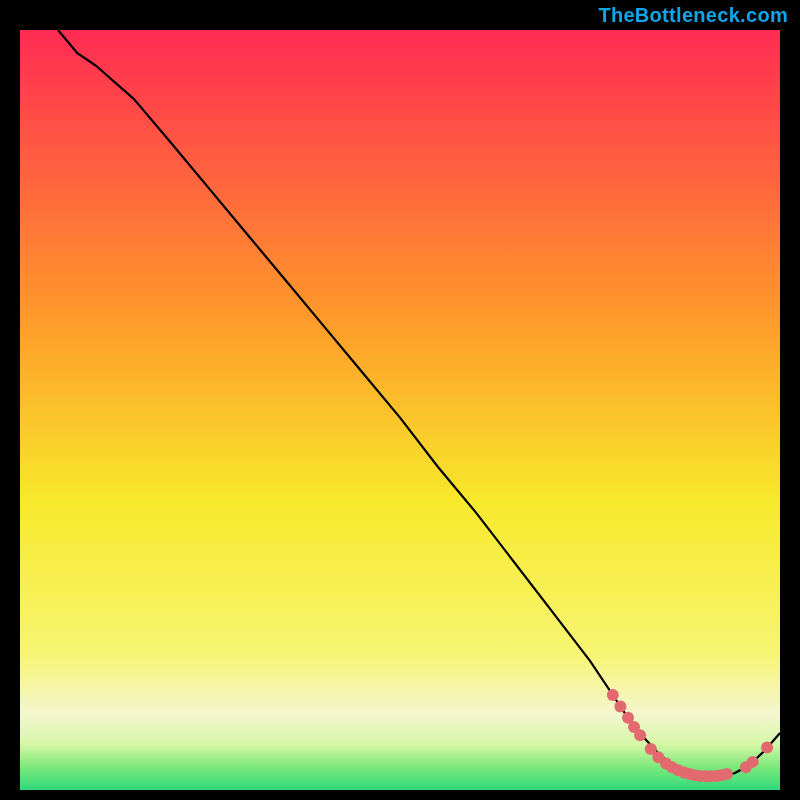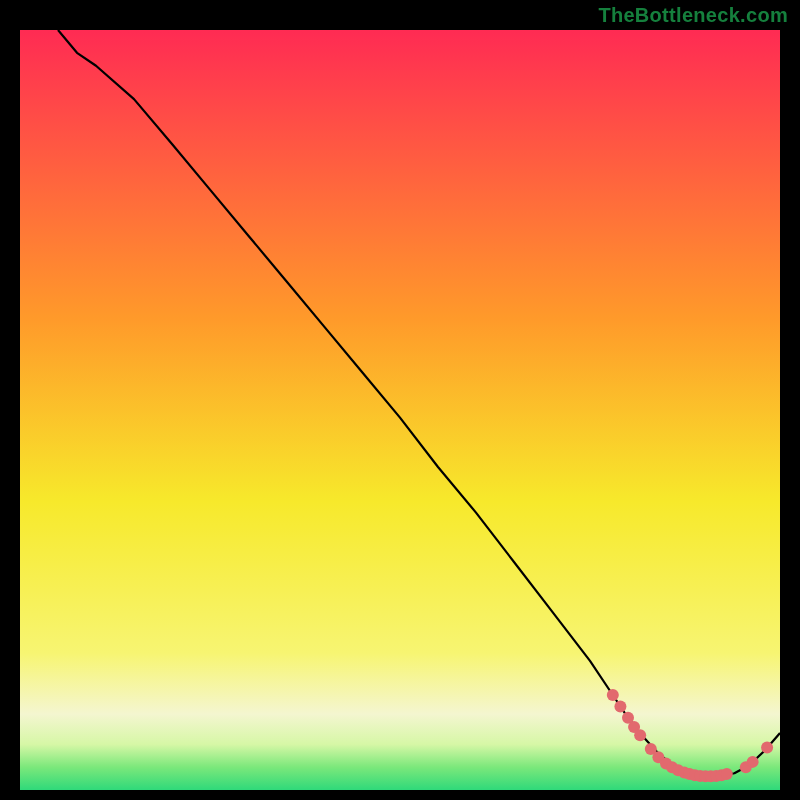--- a/index.html
+++ b/index.html
@@ -13,21 +13,21 @@
   }
   .stage {
     position: relative;
     width: 800px;
     height: 800px;
   }
   .watermark {
     position: absolute;
     top: 4px;
     right: 12px;
-    color: #15803d;
+    color: #0ea5e9;
     font-size: 20px;
     font-weight: 600;
     letter-spacing: 0.3px;
     user-select: none;
   }
   .plot {
     position: absolute;
     left: 20px;
     top: 30px;
     width: 760px;

